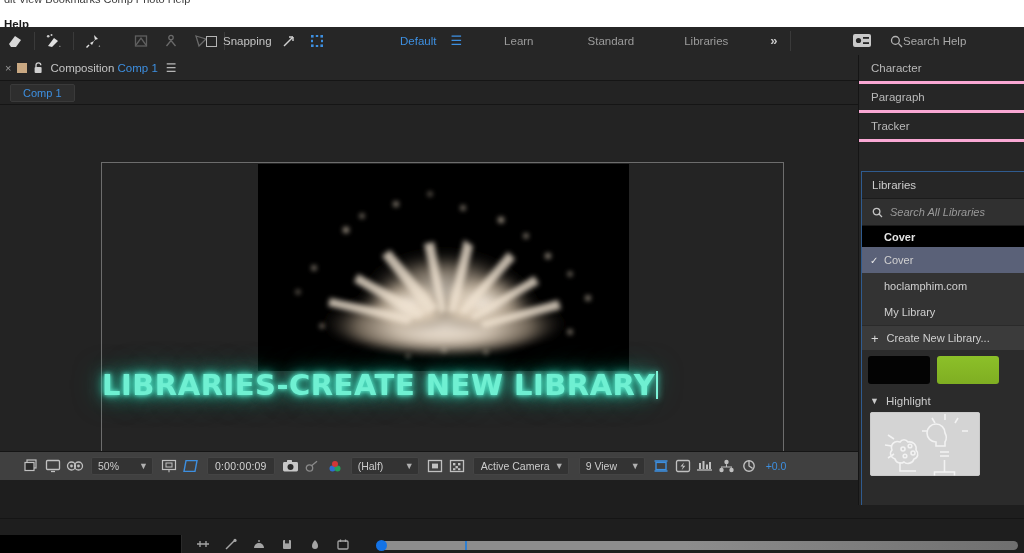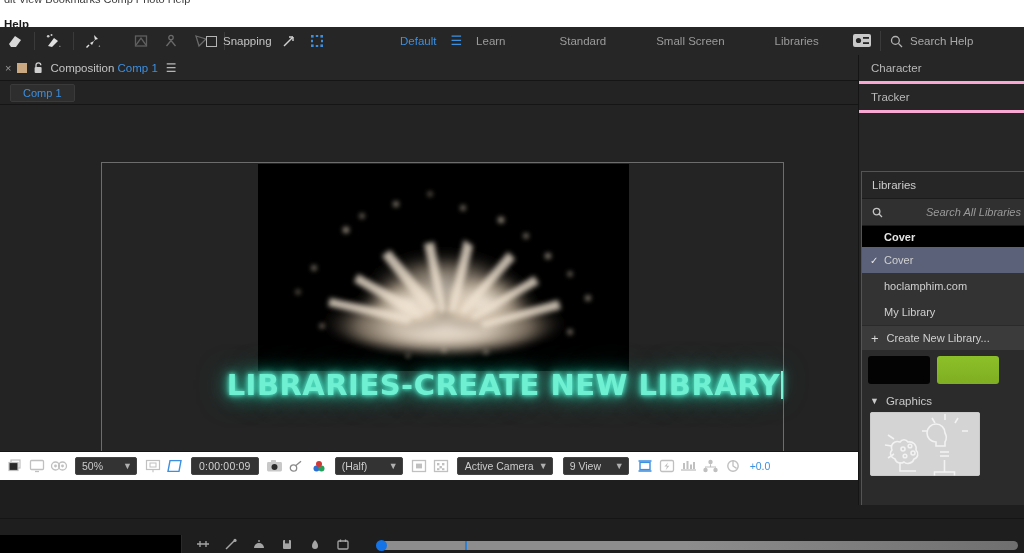--- a/index.html
+++ b/index.html
@@ -43,21 +43,21 @@
 
   
   .ws-bar{position:absolute;left:392px;top:0;height:28px;display:flex;align-items:center;}
   .ws-item{font-size:11.5px;color:#9b9b9b;padding:0 8px;height:28px;line-height:28px;white-space:nowrap;}
   .ws-item.active{color:#3d8fe0;}
   .ws-hamb{color:#3d8fe0;font-size:13px;padding:0 6px;height:28px;line-height:28px;}
   .ws-more{color:#c8c8c8;font-size:13px;font-weight:700;padding:0 10px;height:28px;line-height:28px;}
   .ws-div{width:1px;height:20px;background:#3a3a3a;margin:0 2px;}
 
   .search-help{
-    position:absolute;left:884px;top:0;height:28px;display:flex;align-items:center;gap:7px;
+    position:absolute;left:884px;top:0;height:28px;display:flex;align-items:center;
     padding-left:6px;
   }
   .search-help .sh-text{font-size:11.5px;color:#a9a9a9;}
 
   
   .comp-panel{
     position:absolute;left:0;top:55px;width:858px;height:425px;background:#1e1e1e;
   }
   .comp-tabbar{
     position:absolute;left:0;top:0;width:858px;height:26px;background:#262626;
@@ -85,38 +85,38 @@
   }
   .comp-frame{
     position:absolute;left:101px;top:57px;width:683px;height:321px;
     border:1px solid #6d6d6d;background:#242424;
   }
   .explosion{
     position:absolute;left:156px;top:1px;width:371px;height:207px;background:#000;
     overflow:hidden;
   }
   .neon-text{
-    position:absolute;left:0;right:0;top:205px;text-align:right;
+    position:absolute;left:0;right:0;top:205px;text-align:left;
     font-family:"DejaVu Sans", sans-serif;
     font-size:29px;font-weight:bold;letter-spacing:0.5px;
     color:#6ff0d2;white-space:nowrap;
     text-shadow:
       0 0 4px #5fe8cc,0 0 9px #3ddcbb,0 0 18px #27c9a8,
       0 0 30px rgba(39,201,168,.55);
   }
   .caret{
     display:inline-block;width:2px;height:28px;background:#7df3d8;
     vertical-align:-4px;margin-left:1px;
     box-shadow:0 0 6px #5fe8cc;
   }
 
   
   .comp-bottom{
-    position:absolute;left:0;top:396px;width:858px;height:29px;background:#ffffff;
-    border-top:1px solid #151515;display:flex;align-items:center;gap:0px;padding-left:4px;
+    position:absolute;left:0;top:396px;width:858px;height:29px;background:#404040;
+    border-top:1px solid #151515;display:flex;align-items:center;gap:0px;padding-left:20px;
   }
   .cb-icon{width:22px;height:28px;display:flex;align-items:center;justify-content:center;color:#c2c2c2;}
   .cb-icon.active{color:#3d8fe0;}
   .cb-select{
     height:18px;background:#333;border:1px solid #444;border-radius:2px;
     display:flex;align-items:center;padding:0 4px 0 6px;color:#ccc;font-size:10.5px;
     margin:0 5px;gap:4px;
   }
   .cb-select .cv{flex:1;white-space:nowrap;}
   .cb-select .chev{color:#b0b0b0;font-size:9px;}
@@ -145,21 +145,21 @@
     border:1px solid #2f5b8f;background:#2b2b2b;
   }
   .lib-head{
     height:27px;display:flex;align-items:center;padding-left:10px;
     font-size:11.5px;color:#cdcdcd;background:#262626;border-bottom:1px solid #1b1b1b;
   }
   .lib-search{
     height:27px;display:flex;align-items:center;gap:7px;padding-left:10px;
     background:#303030;border-bottom:1px solid #1b1b1b;
   }
-  .lib-search .ph{font-size:11px;color:#9a9a9a;font-style:italic;margin-left:36px;}
+  .lib-search .ph{font-size:11px;color:#9a9a9a;font-style:italic;}
 
   .lib-selected{
     height:21px;background:#000;display:flex;align-items:center;padding-left:22px;
     font-size:11px;color:#e6e6e6;font-weight:bold;
   }
   .lib-dd{background:#333333;}
   .lib-opt{
     height:26px;display:flex;align-items:center;font-size:11px;color:#d0d0d0;
     padding-left:22px;position:relative;
   }
@@ -286,23 +286,22 @@
             <rect x="2" y="6.8" width="2" height="2.4"></rect>
               <rect x="12" y="6.8" width="2" height="2.4"></rect>
           </g>
         </svg>
       </div>
     </div>
 
     <div class="ws-bar">
       <div class="ws-item active">Default</div>
       <div class="ws-hamb">☰</div>
-      <div class="ws-item" style="">Learn</div>
+      <div class="ws-item" style="margin-left:28px;">Learn</div>
       <div class="ws-item" style="margin-left:38px;">Standard</div>
-      <div class="ws-item" style="margin-left:34px;">Small Screen</div>
       <div class="ws-item" style="margin-left:34px;">Libraries</div>
       <div class="ws-more" style="margin-left:24px;">»</div>
       <div class="ws-div"></div>
     </div>
 
     <div style="position:absolute;left:852px;top:5px;">
       <svg width="20" height="17" viewBox="0 0 20 17">
         <rect x="1" y="2" width="18" height="13" rx="2" fill="#c9c9c9"></rect>
         <circle cx="6.5" cy="8.5" r="2.6" fill="#262626"></circle>
         <rect x="11" y="5" width="6" height="1.8" fill="#262626"></rect>
@@ -534,20 +533,21 @@
           <circle cx="8" cy="7" r="5.2" fill="none" stroke="#c0c0c0" stroke-width="1.4"></circle>
           <path d="M8 1.8 L8 7 L11.6 9.4" stroke="#c0c0c0" stroke-width="1.3" fill="none"></path>
         </svg>
       </div>
       <div class="cb-val">+0.0</div>
     </div>
   </div>
 
   <div class="right-panel">
     <div class="rp-row">Character</div>
+    <div class="rp-row">Paragraph</div>
     <div class="rp-row">Tracker</div>
 
     <div class="lib-panel">
       <div class="lib-head">Libraries</div>
 
       <div class="lib-search">
         <svg width="11" height="11" viewBox="0 0 11 11">
           <circle cx="4.6" cy="4.6" r="3.3" fill="none" stroke="#c4c4c4" stroke-width="1.3"></circle>
           <path d="M7 7 L10 10" stroke="#c4c4c4" stroke-width="1.3"></path>
         </svg>
@@ -573,21 +573,21 @@
         </div>
       </div>
 
       <div class="swatch-row">
         <div class="sw" id="sw0" style="background: rgb(3, 3, 3);"></div>
         <div class="sw" id="sw1" style="background: linear-gradient(rgb(140, 192, 41) 0%, rgb(127, 174, 34) 100%);"></div>
       </div>
 
       <div class="gfx-head">
         <span style="font-size:9px;">▼</span>
-        <span>Graphics</span>
+        <span>Highlight</span>
       </div>
 
       <div class="gfx-card">
         <svg width="110" height="64" viewBox="0 0 110 64">
           <rect width="110" height="64" fill="#d4d4d4"></rect>
           <g stroke="#f2f2f2" stroke-width="1.6" fill="none">
             <path d="M30 30 c-6 -2 -10 3 -8 8 c-3 3 -1 8 3 9 c1 4 6 5 9 3 c3 3 9 1 10 -3 c4 -1 5 -6 2 -9 c1 -5 -3 -9 -8 -8 c-2 -3 -6 -3 -8 0z"></path>
             <circle cx="33" cy="37" r="2"></circle>
               <circle cx="40" cy="34" r="1.8"></circle>
               <circle cx="43" cy="41" r="2"></circle>

